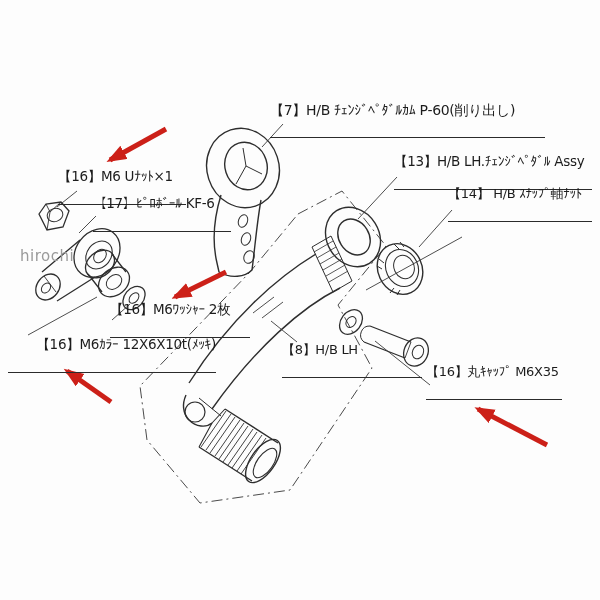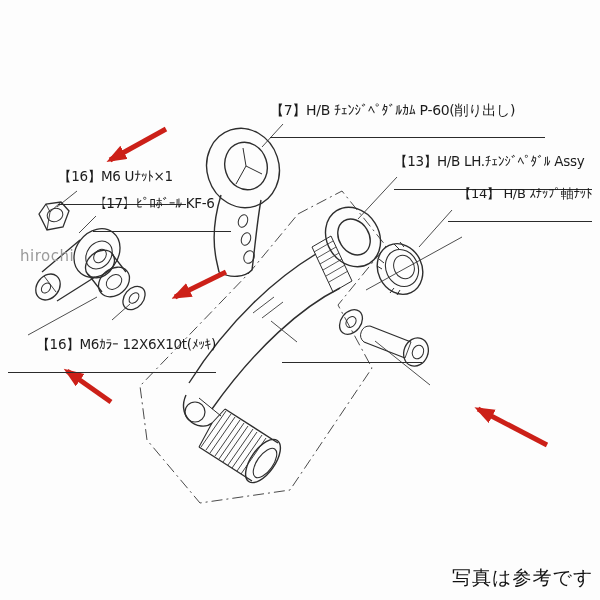--- a/index.html
+++ b/index.html
@@ -2,21 +2,21 @@
 <html><head>
 <meta charset="utf-8">
 <style>
   html,body{margin:0;padding:0;background:#ffffff;}
   .canvas{position:relative;width:600px;height:600px;background:#fdfdfd;overflow:hidden;
           font-family:"DejaVu Sans",sans-serif;}
   svg.draw{position:absolute;left:0;top:0;}
   .lbl{position:absolute;font-size:13.5px;color:#1c1c1c;border-bottom:1.3px solid #2b2b2b;
        white-space:nowrap;padding-bottom:19px;letter-spacing:-0.3px;line-height:1.15;}
   .lbl.big{font-size:14px;}
-  .lbl.sm{font-size:13px;text-align:right;}
+  .lbl.sm{font-size:13px;}
   .free{position:absolute;white-space:nowrap;border:none;}
   .caption{font-size:19px;color:#111;letter-spacing:1px;}
   .watermark{font-size:15px;color:#9a9a9a;letter-spacing:0.5px;}
   .lbl8 span{display:block;}
 </style>
 </head>
 <body>
 
 <div class="canvas">
 
@@ -117,24 +117,26 @@
   <div class="lbl big" style="left:270px;top:102px;width:275px;">【7】H/B ﾁｪﾝｼﾞﾍﾟﾀﾞﾙｶﾑ P-60(削り出し)</div>
 
   <div class="lbl" style="left:394px;top:154px;width:198px;">【13】H/B LH.ﾁｪﾝｼﾞﾍﾟﾀﾞﾙ Assy</div>
 
   <div class="lbl sm" style="left:448px;top:187px;width:144px;">【14】 H/B ｽﾅｯﾌﾟ軸ﾅｯﾄ</div>
 
   <div class="lbl" style="left:58px;top:169px;width:128px;">【16】M6 Uﾅｯﾄ×1</div>
 
   <div class="lbl" style="left:93px;top:196px;width:138px;">【17】ﾋﾟﾛﾎﾞｰﾙ KF-6</div>
 
+  <div class="lbl" style="left:110px;top:302px;width:140px;">【16】M6ﾜｯｼｬｰ 2枚</div>
 
   <div class="lbl" style="left:8px;top:337px;width:208px;text-indent:16px;text-align:right;">【16】M6ｶﾗｰ 12X6X10t(ﾒｯｷ)</div>
 
   <div class="lbl sm lbl8" style="left:282px;top:343px;width:140px;">
+    <span>【8】H/B LH</span>
   </div>
 
+  <div class="lbl sm" style="left:426px;top:365px;width:136px;">【16】丸ｷｬｯﾌﾟ M6X35</div>
 
   <div class="free watermark" style="left:20px;top:247px;">hirochi</div>
 
-  <div class="free caption" style="left:452px;top:565px;">写真は参考です</div>
 
 </div>
 
 </body></html>

